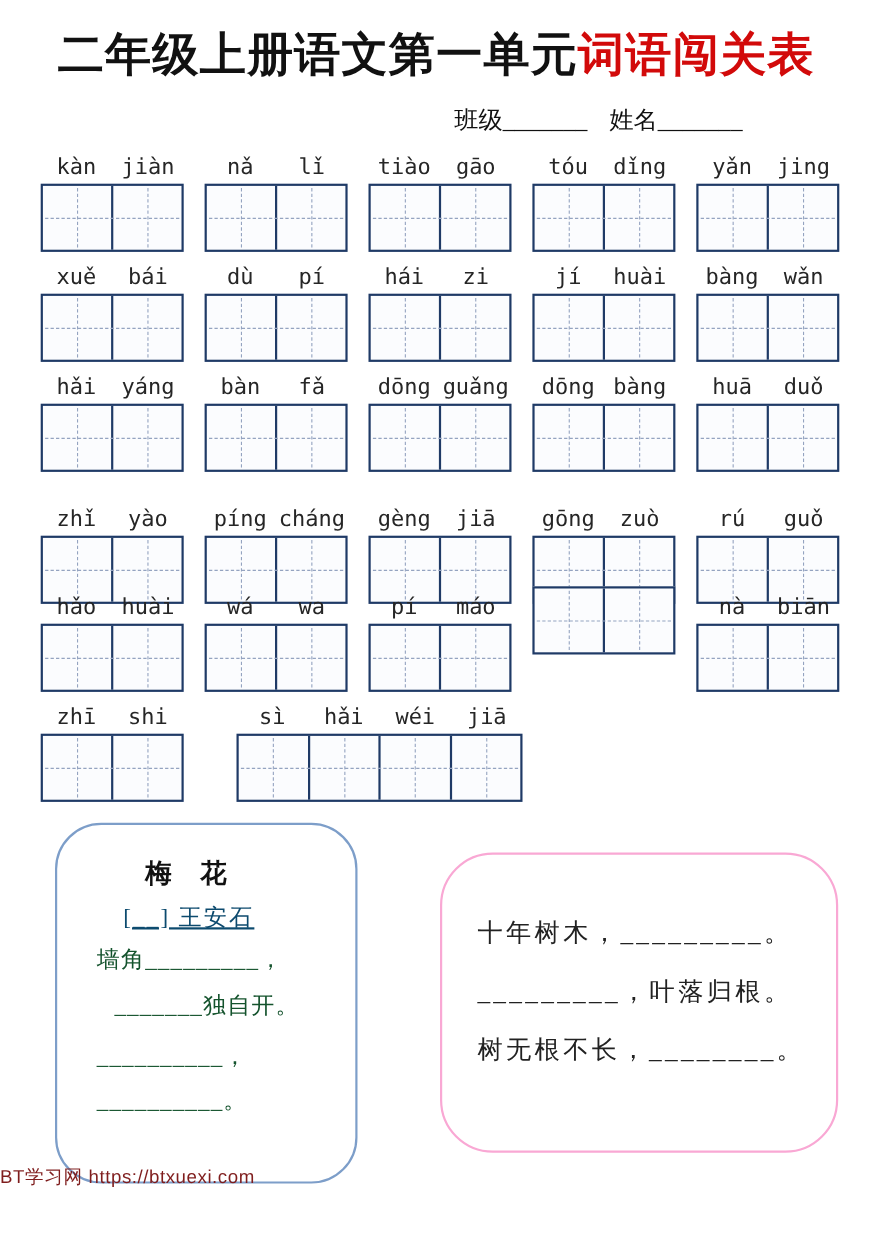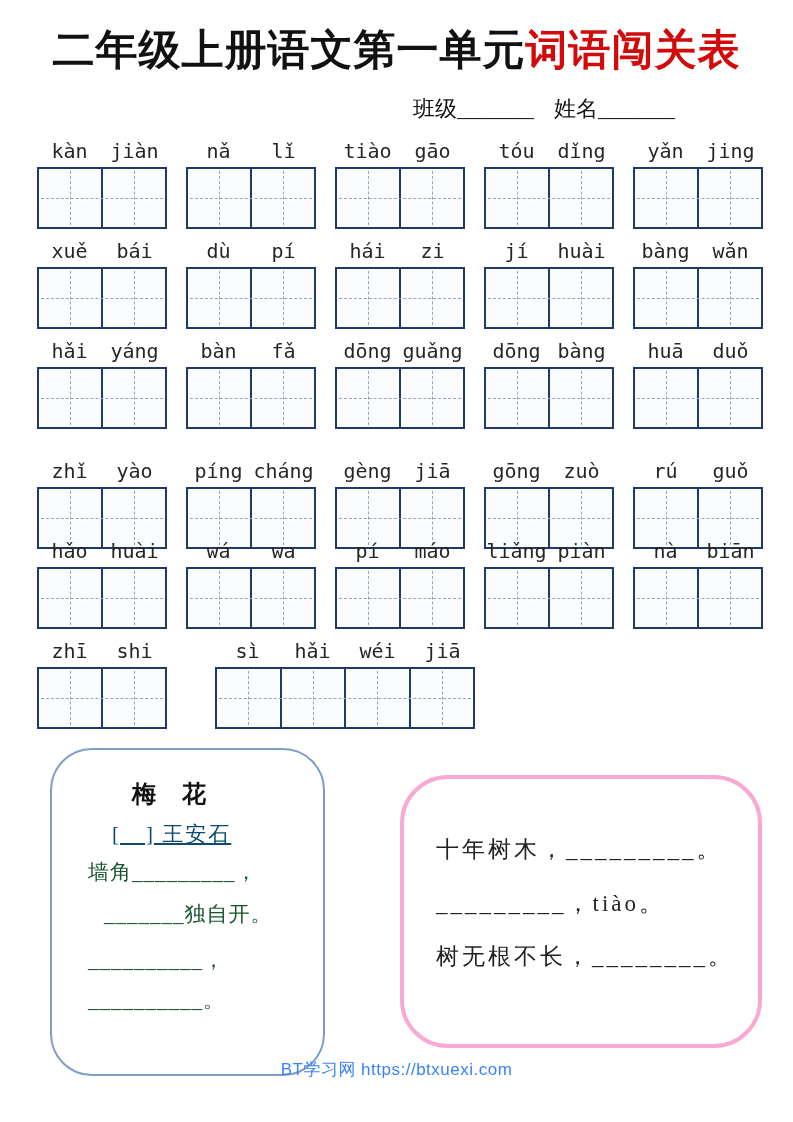--- a/index.html
+++ b/index.html
@@ -55,32 +55,32 @@
     position:absolute; left:60px; top:70px;
     font-size:21px; color:#0c4a6e; white-space:nowrap; letter-spacing:2px;text-decoration:underline;
   }
   .poem-line { position:absolute; left:36px; font-size:21px; color:#14532d; white-space:nowrap; letter-spacing:1px; }
   .poem-line.l0 { top:108px; }
   .poem-line.l1 { top:150px;margin-left:16px; }
   .poem-line.l2 { top:196px; }
   .poem-line.l3 { top:236px; }
   .idiom-box {
     position:absolute; left:400px; top:775px; width:362px; height:273px;
-    border:4px solid #f9a8d4; border-radius:48px; box-sizing:border-box;
+    border:2px solid #f9a8d4; border-radius:48px; box-sizing:border-box;
     background:#ffffff;
   }
   .idiom-line { position:absolute; left:32px; font-size:23px; color:#222; white-space:nowrap; letter-spacing:3px; }
   .idiom-line.l0 { top:55px; }
   .idiom-line.l1 { top:109px; }
   .idiom-line.l2 { top:162px; }
   
   .watermark {
-    position:absolute; top:1058px; left:0; right:0; text-align:center;
+    position:absolute; top:1058px; left:0; right:0; 
     font-family:"Liberation Sans","DejaVu Sans",sans-serif;
-    font-size:17px; color:#3b82f6; letter-spacing:0.5px;
+    font-size:17px; color:#7f1d1d; letter-spacing:0.5px;
   }
 </style>
 </head>
 <body>
 
 <div class="page">
 
   <div class="title">
     <span>二年级上册语文第一单元</span><span class="red-part">词语闯关表</span>
   </div>
@@ -438,24 +438,20 @@
             <div class="cell">
               <div class="vdash"></div>
             </div>
             <div class="cell divided">
               <div class="vdash"></div>
             </div>
             <div class="hdash"></div>
           </div>
         </div>
         <div class="word-group" style="width: 130px; flex: 0 0 auto;">
-          <div class="pinyin-row">
-            <span class="syllable">liǎng</span>
-            <span class="syllable">piàn</span>
-          </div>
           <div class="write-box">
             <div class="cell">
               <div class="vdash"></div>
             </div>
             <div class="cell divided">
               <div class="vdash"></div>
             </div>
             <div class="hdash"></div>
           </div>
         </div>
@@ -521,19 +517,19 @@
     <div class="poem-title">梅 花</div>
     <div class="poem-author">[__] 王安石</div>
     <div class="poem-line l0">墙角_________，</div>
     <div class="poem-line l1">_______独自开。</div>
     <div class="poem-line l2">__________，</div>
     <div class="poem-line l3">__________。</div>
   </div>
 
   <div class="idiom-box">
     <div class="idiom-line l0">十年树木，_________。</div>
-    <div class="idiom-line l1">_________，tiào。</div>
+    <div class="idiom-line l1">_________，叶落归根。</div>
     <div class="idiom-line l2">树无根不长，________。</div>
   </div>
 
   <div class="watermark">BT学习网 https://btxuexi.com</div>
 
 </div>
 
 </body></html>

